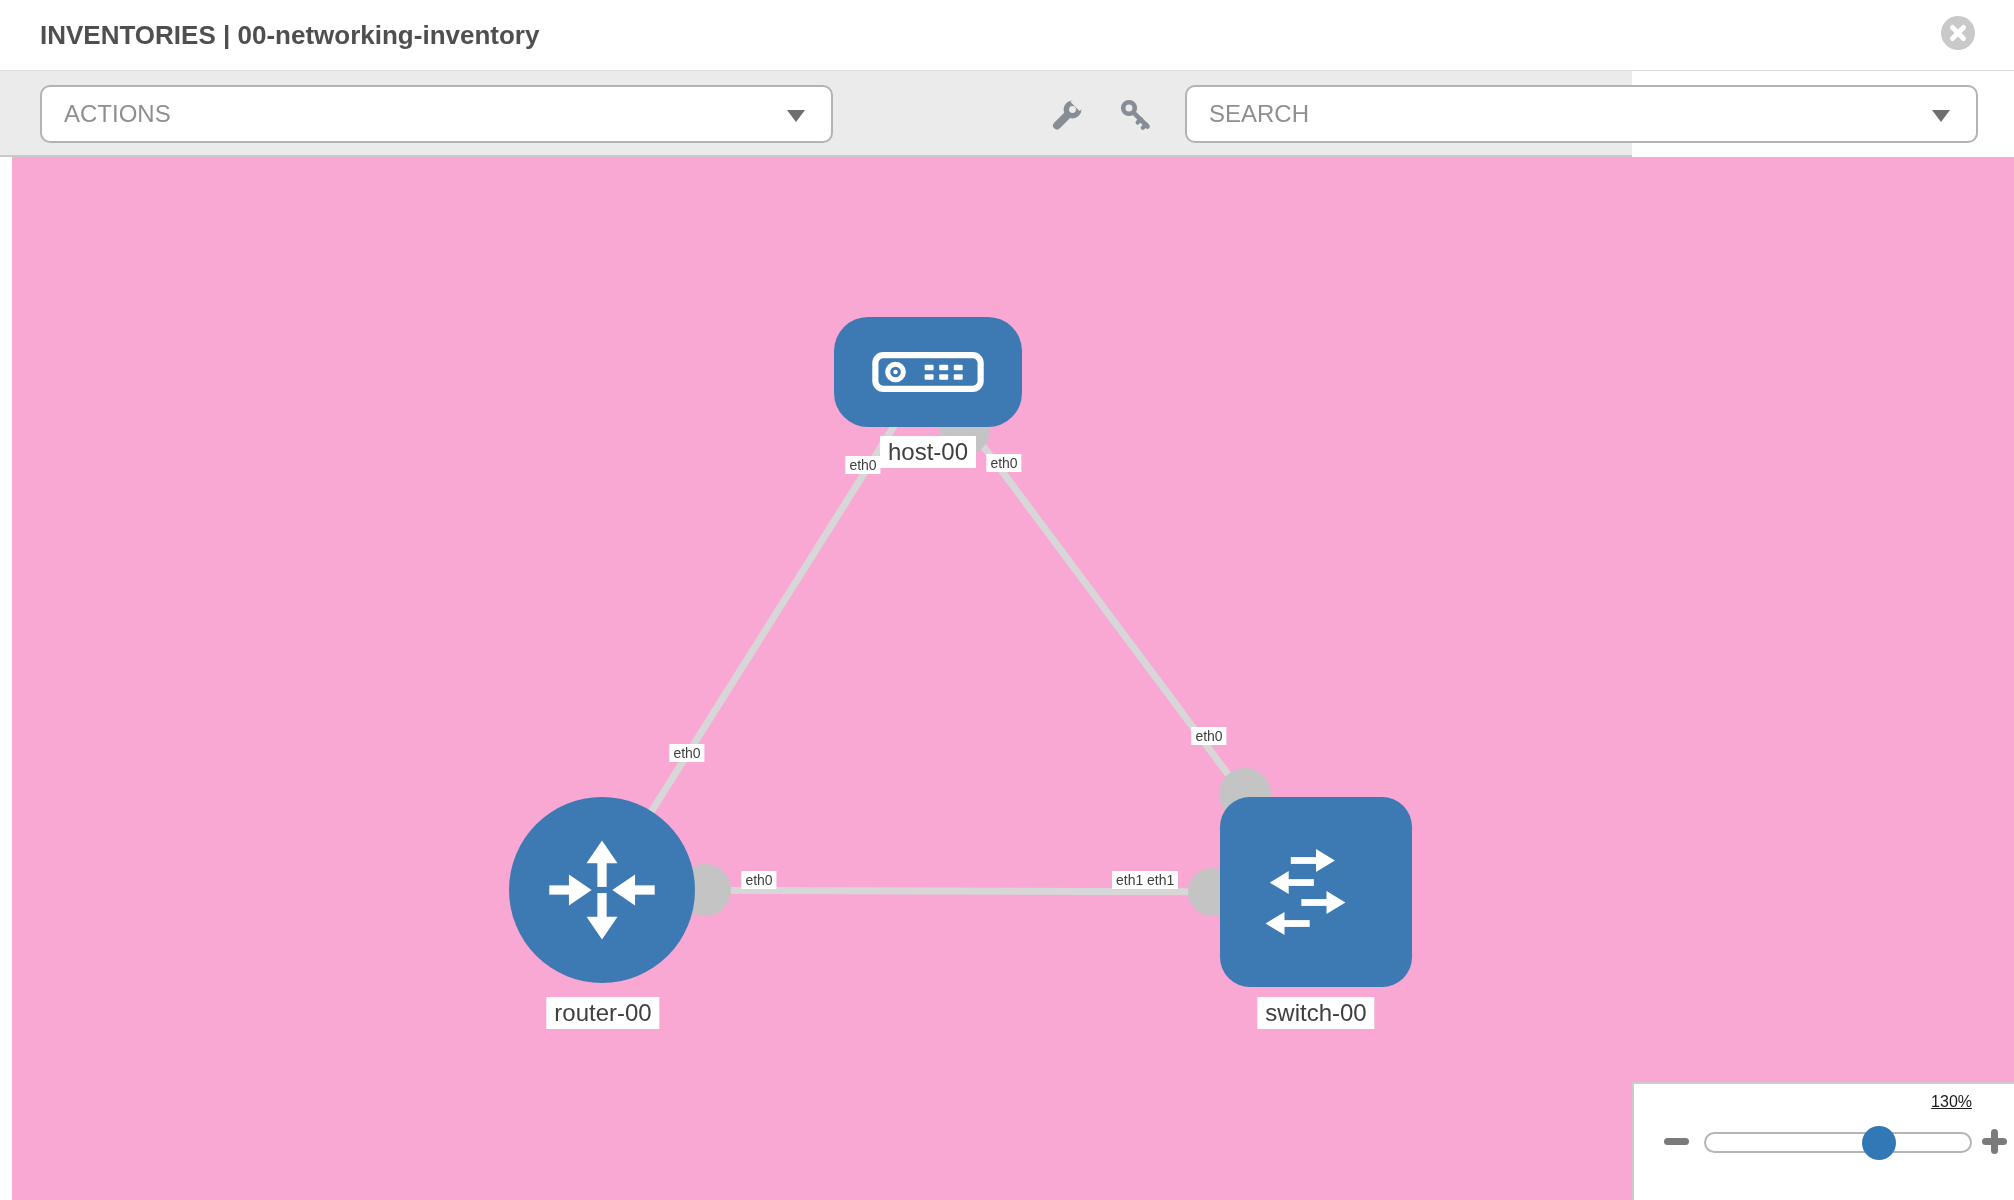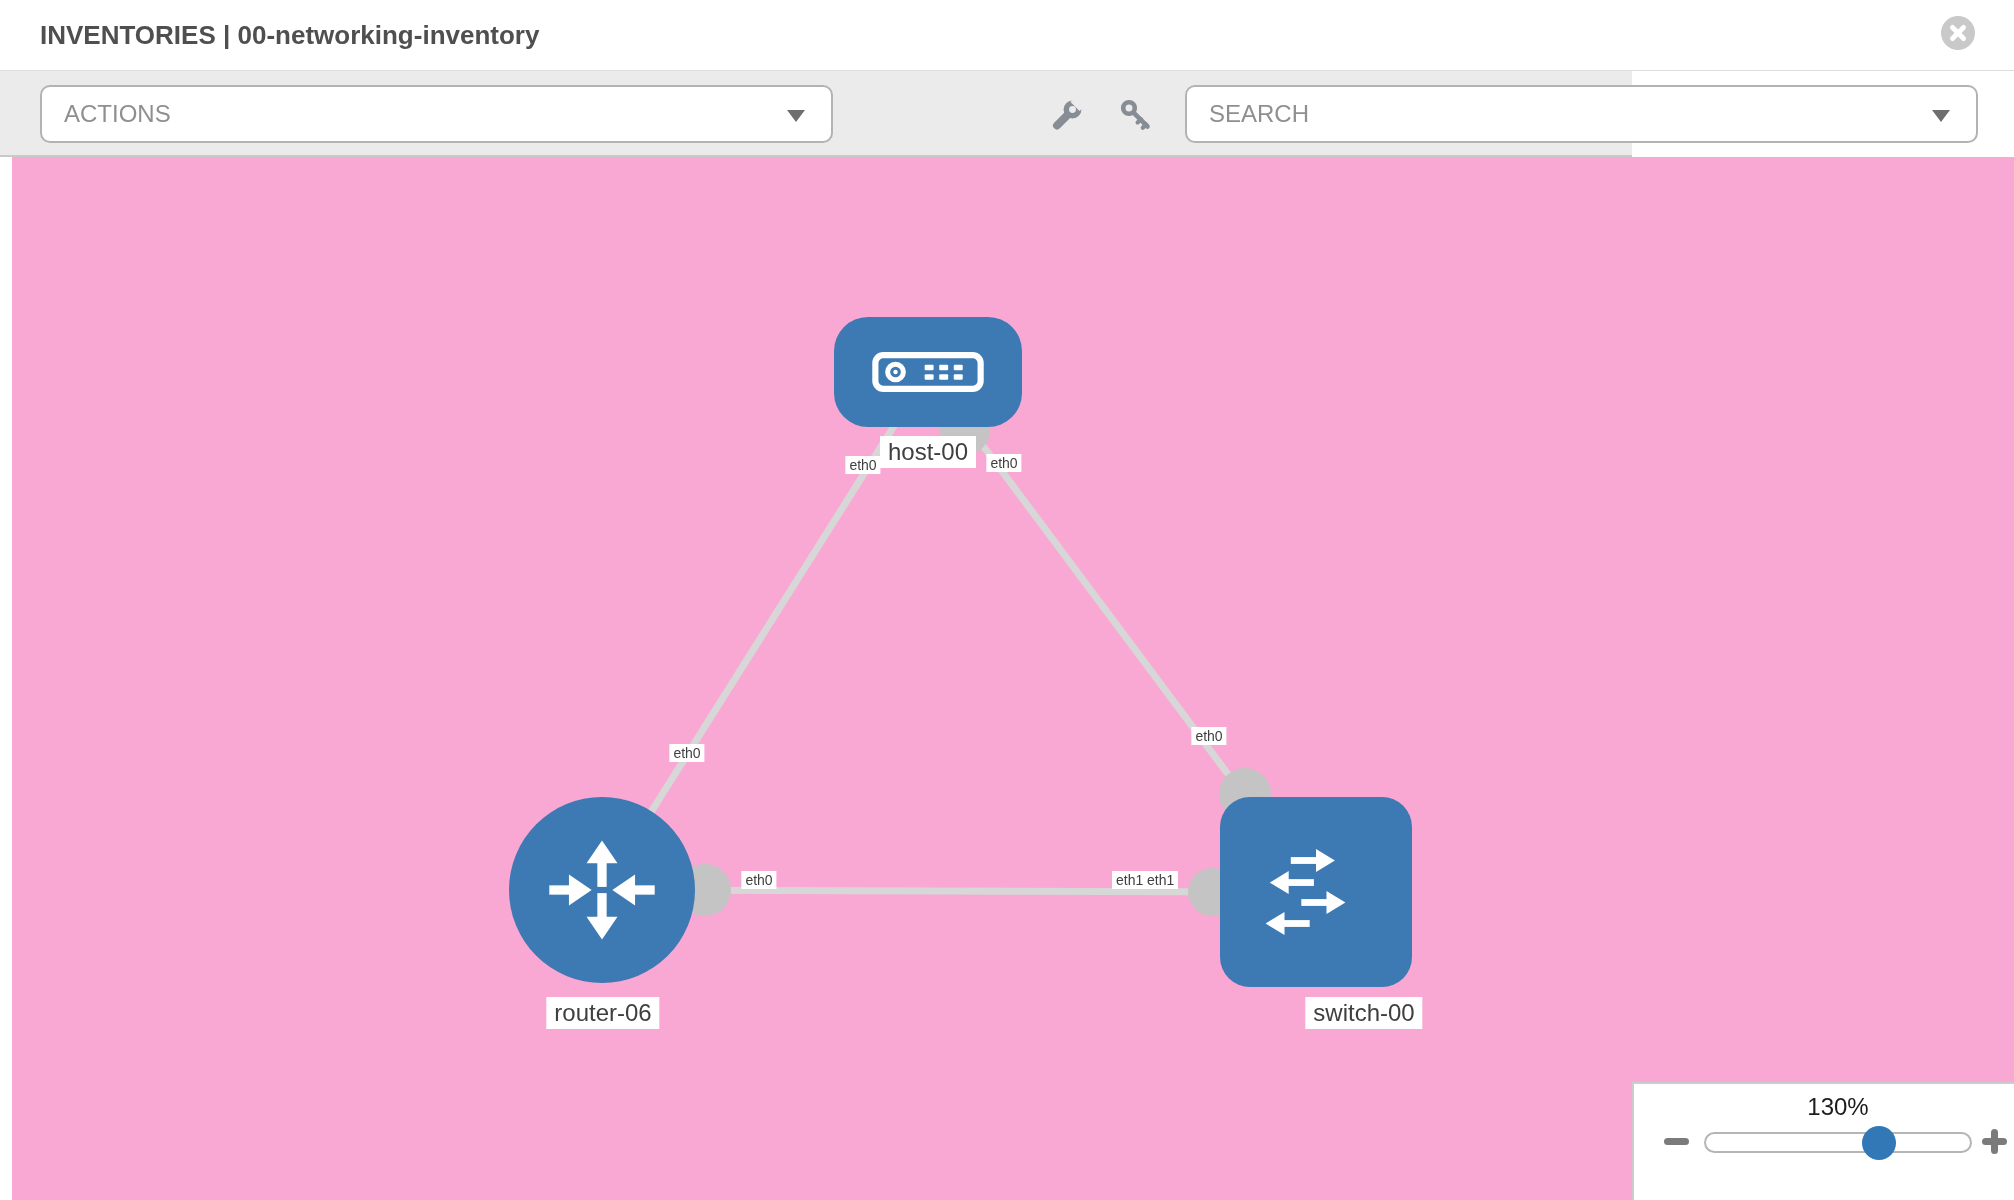--- a/index.html
+++ b/index.html
@@ -40,37 +40,37 @@
           align-items:center; justify-content:center; cursor:pointer; }
   .node-host   { left:822px;  top:160px; width:188px; height:110px; border-radius:34px; }
   .node-router { left:497px;  top:640px; width:186px; height:186px; border-radius:50%; }
   .node-switch { left:1208px; top:640px; width:192px; height:190px; border-radius:30px; }
 
   .node-label { position:absolute; transform:translateX(-50%); z-index:6;
                 background:#fff; color:#3f3f3f; font-size:24px;
                 padding:2px 8px; white-space:nowrap; }
   .lbl-host   { left:916px;  top:279px; }
   .lbl-router { left:591px;  top:840px; }
-  .lbl-switch { left:1304px; top:840px;margin-left:48px; }
+  .lbl-switch { left:1304px; top:840px; }
 
   .iface-label { position:absolute; z-index:5; background:#fff; color:#3f3f3f;
                  font-size:14px; padding:1px 4px; white-space:nowrap; }
   .if-a { left:851px;  top:299px; transform:translateX(-50%); }
   .if-b { left:992px;  top:297px; transform:translateX(-50%); }
   .if-c { left:675px;  top:587px; transform:translateX(-50%); }
   .if-d { left:1197px; top:570px; transform:translateX(-50%); }
   .if-e { left:747px;  top:714px; transform:translateX(-50%); }
   .if-f-back  { left:1100px; top:714px; z-index:5; }
   .if-f-front { left:1131px; top:714px; z-index:6; }
 
   
   .zoom-panel { position:absolute; left:1620px; top:925px; width:400px; height:124px;
                 background:#fff; border:2px solid #cccccc; }
   .zoom-level { position:absolute; left:70px; top:9px; width:268px;
-                text-align:center; font-size:24px; color:#1c1c1c; }
+                text-align:right; font-size:16px; color:#1c1c1c;text-decoration:underline; }
   .zoom-minus { position:absolute; left:30px; top:54px; width:25px; height:7px;
                 border-radius:4px; background:#7b7b7b; cursor:pointer; }
   .zoom-track { position:absolute; left:70px; top:48px; width:268px; height:21px;
                 border:2px solid #b5b5b5; border-radius:11px; background:#fff;
                 cursor:pointer; }
   .zoom-thumb { position:absolute; left:156px; top:-8px; width:34px; height:34px;
                 border-radius:50%; background:#3278b7; cursor:pointer; }
   .zoom-plus { position:absolute; left:348px; top:45px; width:25px; height:25px;
                cursor:pointer; }
   .zoom-plus .h { position:absolute; left:0; top:9px; width:25px; height:7px;
@@ -175,21 +175,21 @@
           <polygon points="16,51 34,40 34,62" stroke="none"></polygon>
           <line x1="46" y1="70" x2="72" y2="70"></line>
           <polygon points="88,70 70,59 70,81" stroke="none"></polygon>
           <line x1="54" y1="90" x2="28" y2="90"></line>
           <polygon points="12,90 30,79 30,101" stroke="none"></polygon>
         </g>
       </svg>
     </div>
 
     <span class="node-label lbl-host">host-00</span>
-    <span class="node-label lbl-router">router-06</span>
+    <span class="node-label lbl-router">router-00</span>
     <span class="node-label lbl-switch">switch-00</span>
 
     <span class="iface-label if-a">eth0</span>
     <span class="iface-label if-b">eth0</span>
     <span class="iface-label if-c">eth0</span>
     <span class="iface-label if-d">eth0</span>
     <span class="iface-label if-e">eth0</span>
     <span class="iface-label if-f-back">eth1</span>
     <span class="iface-label if-f-front">eth1</span>
 

